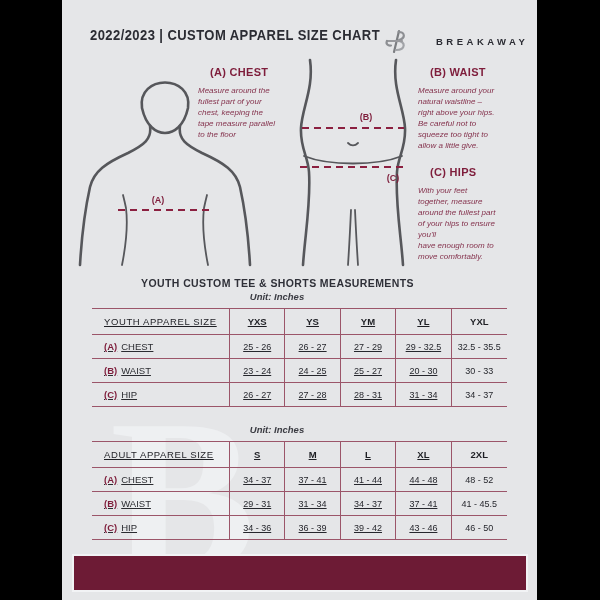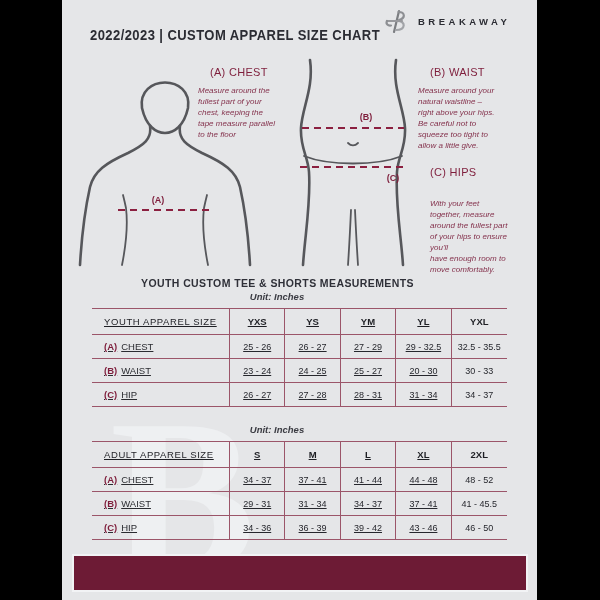--- a/index.html
+++ b/index.html
@@ -15,32 +15,32 @@
   body{font-family:"Liberation Sans","DejaVu Sans",sans-serif;}
   .frame{position:relative;width:600px;height:600px;background:#000;overflow:hidden;}
   .letterbox{position:absolute;top:0;height:600px;background:#000;}
   .letterbox.left{left:0;width:62px;}
   .letterbox.right{left:537px;width:63px;}
   .page{position:absolute;left:62px;top:0;width:475px;height:600px;background:var(--bg);overflow:hidden;}
 
   
   .page-title{position:absolute;left:28px;top:26px;font-size:15.5px;font-weight:bold;color:var(--ink);
     letter-spacing:0.5px;transform:scaleX(0.84);transform-origin:left center;white-space:nowrap;}
-  .brand{position:absolute;left:322px;top:8px;display:flex;align-items:center;gap:7px;}
+  .brand{position:absolute;left:322px;top:28px;display:flex;align-items:center;gap:25px;}
   .brand-name{font-size:9.5px;font-weight:bold;color:var(--ink);letter-spacing:3.5px;}
 
   
-  .guide-heading{position:absolute;font-size:11px;font-weight:normal;color:var(--maroon);letter-spacing:0.3px;padding-left:12px;}
+  .guide-heading{position:absolute;font-size:11px;font-weight:bold;color:var(--maroon);letter-spacing:0.3px;padding-left:12px;}
   .guide-body{position:absolute;font-size:8px;font-style:italic;color:var(--mauve);line-height:11px;white-space:pre-line;}
   .h-chest{left:136px;top:66px;}
   .b-chest{left:136px;top:85px;width:102px;}
   .h-waist{left:356px;top:66px;}
   .b-waist{left:356px;top:85px;width:120px;}
   .h-hips{left:356px;top:166px;}
-  .b-hips{left:368px;top:185px;width:120px;margin-top:13px;}
+  .b-hips{left:356px;top:185px;width:120px;}
 
   svg.diagram{position:absolute;overflow:visible;}
   .fig-torso{left:8px;top:62px;}
   .fig-lower{left:232px;top:60px;}
   .outline{fill:none;stroke:var(--body-gray);stroke-width:2.6;stroke-linecap:round;}
   .thin{stroke-width:1.8;}
   .dash{fill:none;stroke:#8b2040;stroke-width:2.2;stroke-dasharray:7 5;stroke-linecap:butt;}
   .marker{font-size:9px;font-weight:bold;fill:var(--maroon);font-family:"Liberation Sans",sans-serif;}
 
   

